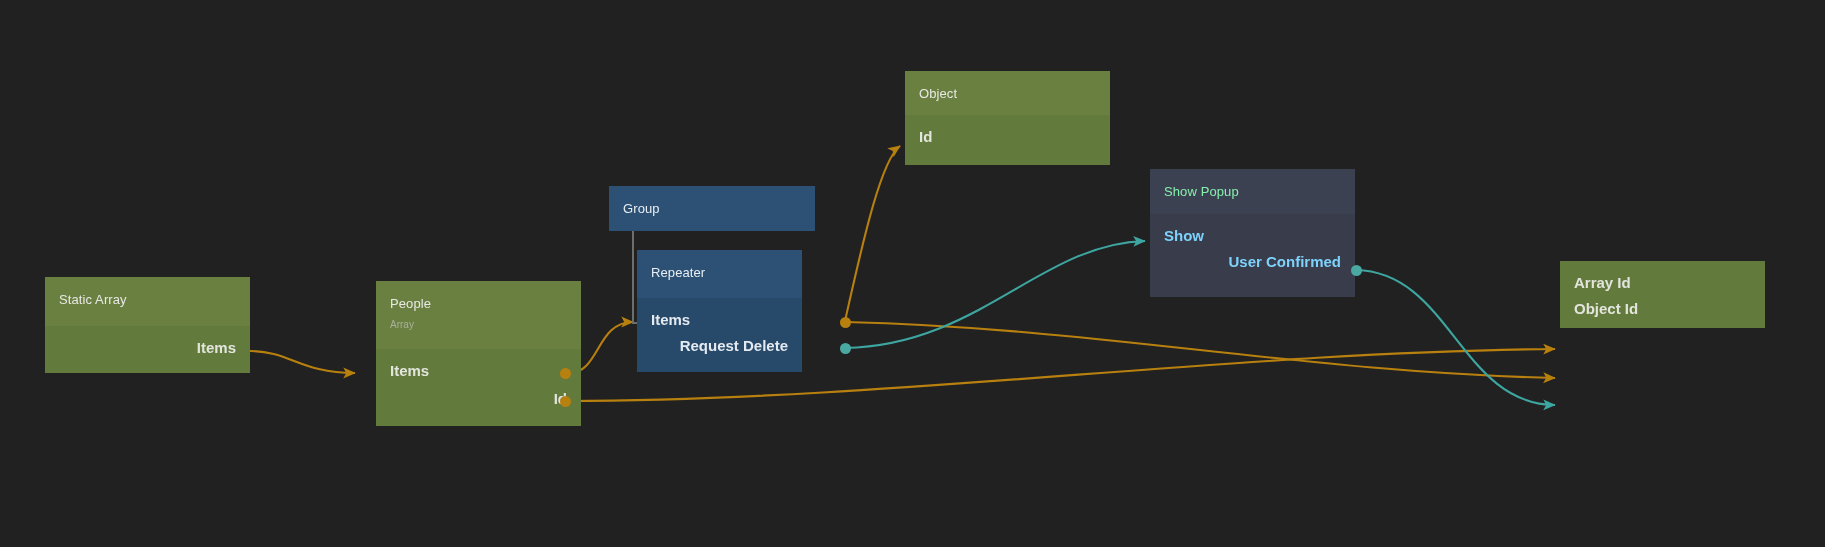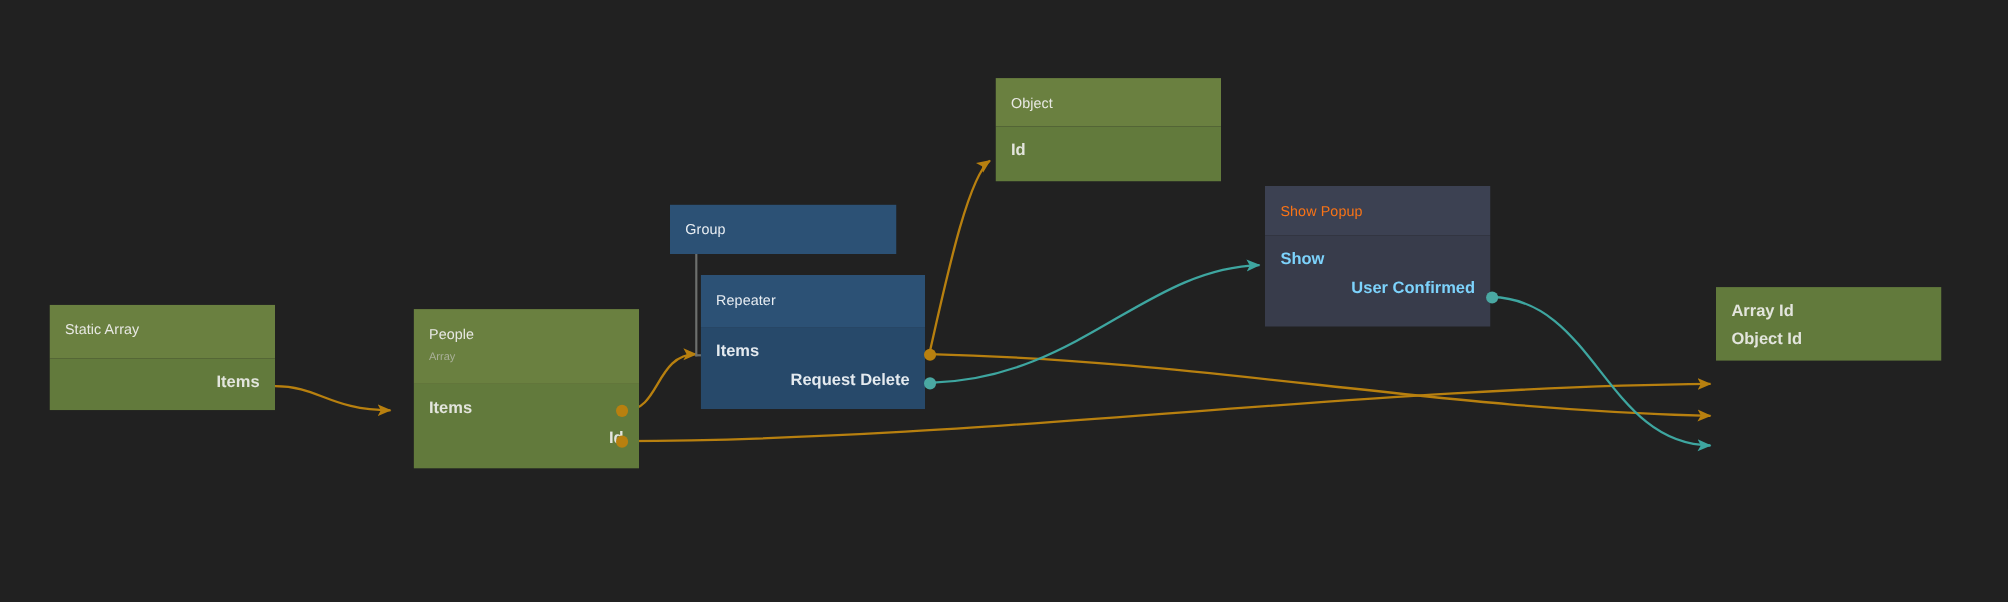--- a/index.html
+++ b/index.html
@@ -69,21 +69,21 @@
   .green .node-header { background: #6a8040; }
   .green .node-body   { background: #627a3c; }
   
   .blue .node-header  { background: #2c5175; }
   .blue .node-body    { background: #27496a; }
   .blue .node-title   { color: #e9eef3; }
   .blue .port-label   { color: #e4eaef; }
   
   .slate .node-header { background: #3c4152; }
   .slate .node-body   { background: #383c4b; }
-  .slate .node-title  { color: #f97316; }
+  .slate .node-title  { color: #86efac; }
   .slate .port-label  { color: #7dd3fc; }
   
   .group-node .node-header { background: #2c5175; }
 
   .group-bracket {
     position: absolute;
     border-left: 2px solid #6d6f6d;
     border-bottom: 2px solid #6d6f6d;
     pointer-events: none;
   }
@@ -155,21 +155,21 @@
   </div>
   <div class="port-dot" style="background:#b8800f; left:559.5px; top:367.5px;"></div>
   <div class="port-dot" style="background:#b8800f; left:559.5px; top:395.5px;"></div>
 
   <div class="node group-node blue" style="left:609px; top:186px; width:206px;">
     <div class="node-header" style="height:45px;">
       <div class="node-title">Group</div>
     </div>
   </div>
 
-  <div class="node blue" style="left:637px; top:250px; width:204px;">
+  <div class="node blue" style="left:637px; top:250px; width:165px;">
     <div class="node-header" style="height:48px;">
       <div class="node-title">Repeater</div>
     </div>
     <div class="node-body" style="height:74px;">
       <div class="port-row in">
         <span class="port-label">Items</span>
       </div>
       <div class="port-row out">
         <span class="port-label">Request Delete</span>
       </div>

